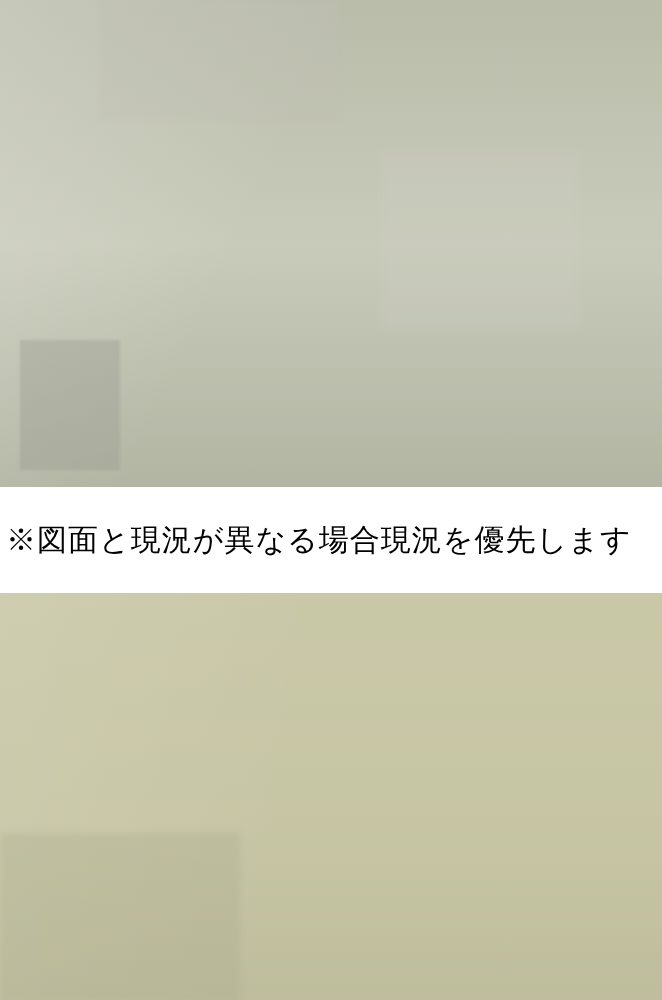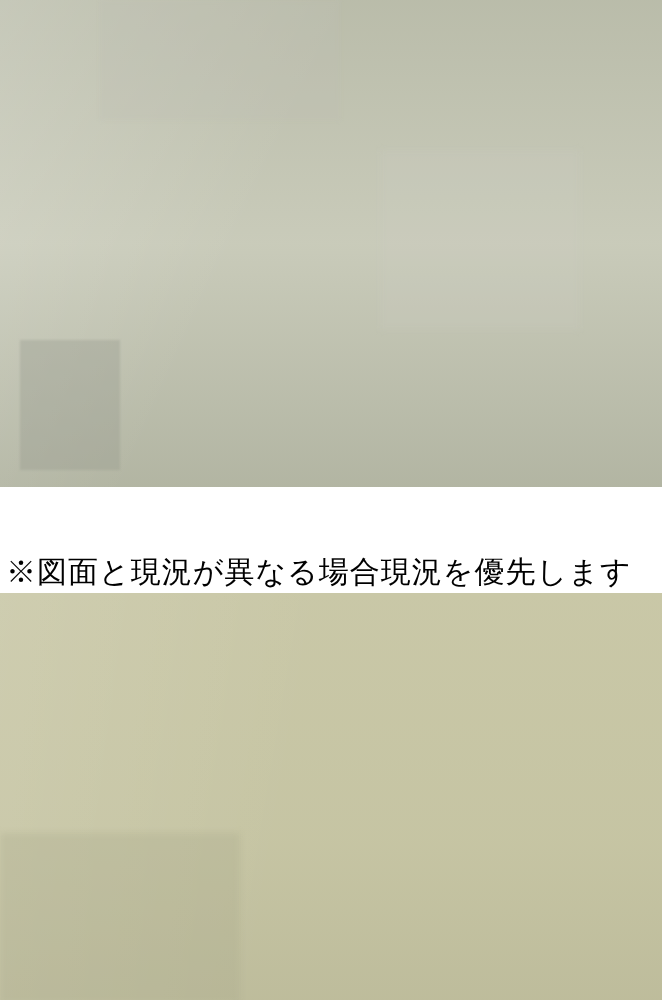--- a/index.html
+++ b/index.html
@@ -59,21 +59,21 @@
 
   
   #note-band {
     position: absolute;
     left: 0;
     top: 487px;
     width: 528px;
     height: 106px;
     background: #ffffff;
     display: flex;
-    align-items: flex-end;
+    align-items: center;
   }
   #note-text {
     font-family: "Liberation Serif", serif;
     font-size: 30px;
     color: #000000;
     letter-spacing: 1px;
     padding-left: 6px;
     white-space: nowrap;
   }
 

